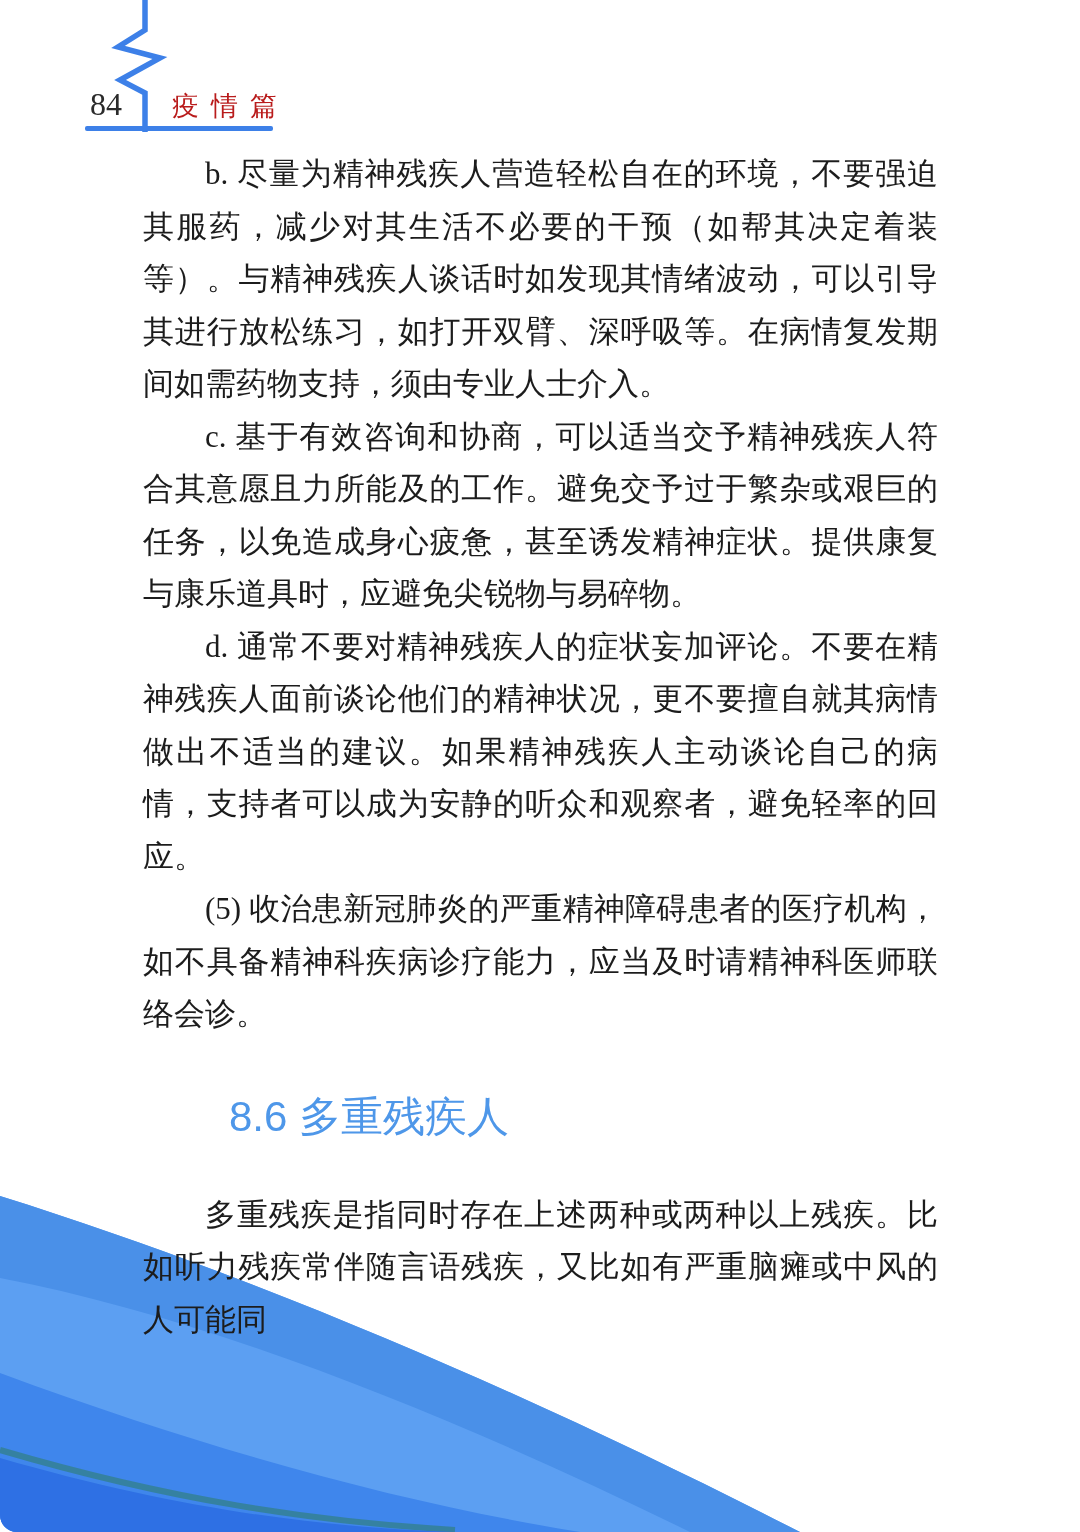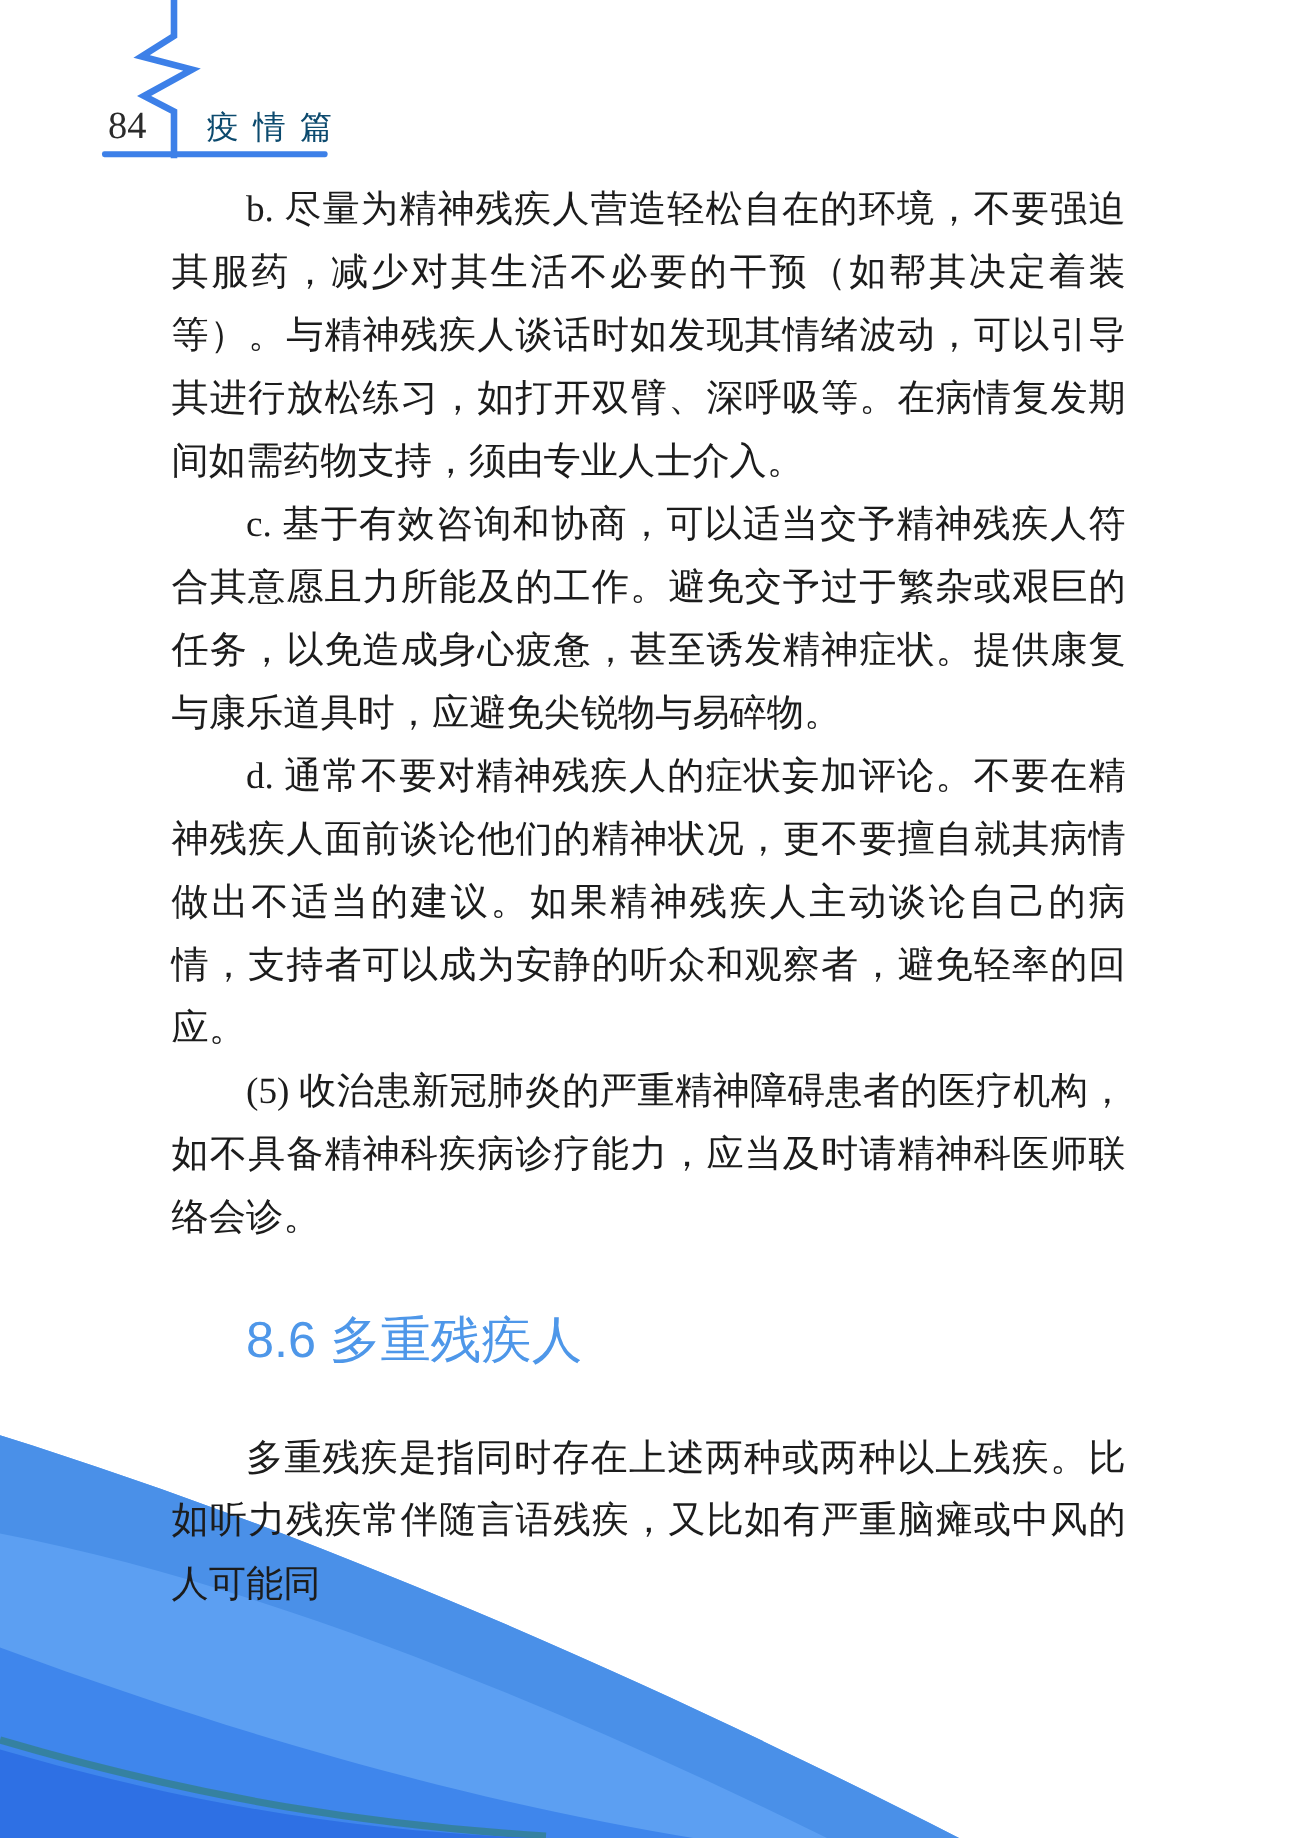--- a/index.html
+++ b/index.html
@@ -7,33 +7,34 @@
     padding: 0;
     background: #ffffff;
   }
   .page {
     position: relative;
     width: 1080px;
     height: 1532px;
     background: #ffffff;
     overflow: hidden;
     font-family: "Liberation Serif", "DejaVu Serif", serif;
+    border-radius: 17px;
   }
 
   
   .header { position: absolute; top: 0; left: 0; width: 100%; height: 140px; z-index: 2; }
   .zigzag-svg { position: absolute; left: 110px; top: 0; width: 70px; height: 132px; }
   .page-number {
     position: absolute; left: 90px; top: 86px;
     font-size: 32px; color: #2b2b2b;
     font-family: "Liberation Serif", "DejaVu Serif", serif;
   }
   .section-label {
     position: absolute; left: 172px; top: 88px;
-    font-size: 27px; color: #0c4a6e; letter-spacing: 12px;
+    font-size: 27px; color: #b91c1c; letter-spacing: 12px;
     font-family: "Liberation Serif", "DejaVu Serif", serif;
   }
   .header-rule {
     position: absolute; left: 85px; top: 126px;
     width: 188px; height: 5px; border-radius: 2px;
   }
 
   
   .content {
     position: absolute; left: 143px; top: 148px; width: 795px;
@@ -42,21 +43,21 @@
   .content p {
     margin: 0;
     font-size: 31px;
     line-height: 52.5px;
     color: #1c1c1c;
     text-align: justify;
     font-family: "Liberation Serif", "DejaVu Serif", serif;
   }
   .content p.indent { text-indent: 2em; }
   .section-heading {
-    margin: 48px 0 44px 62px;
+    margin: 48px 0 44px 86px;
     font-size: 42px;
     line-height: 56px;
     font-weight: 500;
     color: #4e97e9;
     font-family: "Liberation Sans", "DejaVu Sans", sans-serif;
   }
 
   
   .waves {
     position: absolute; left: 0; bottom: 0;

